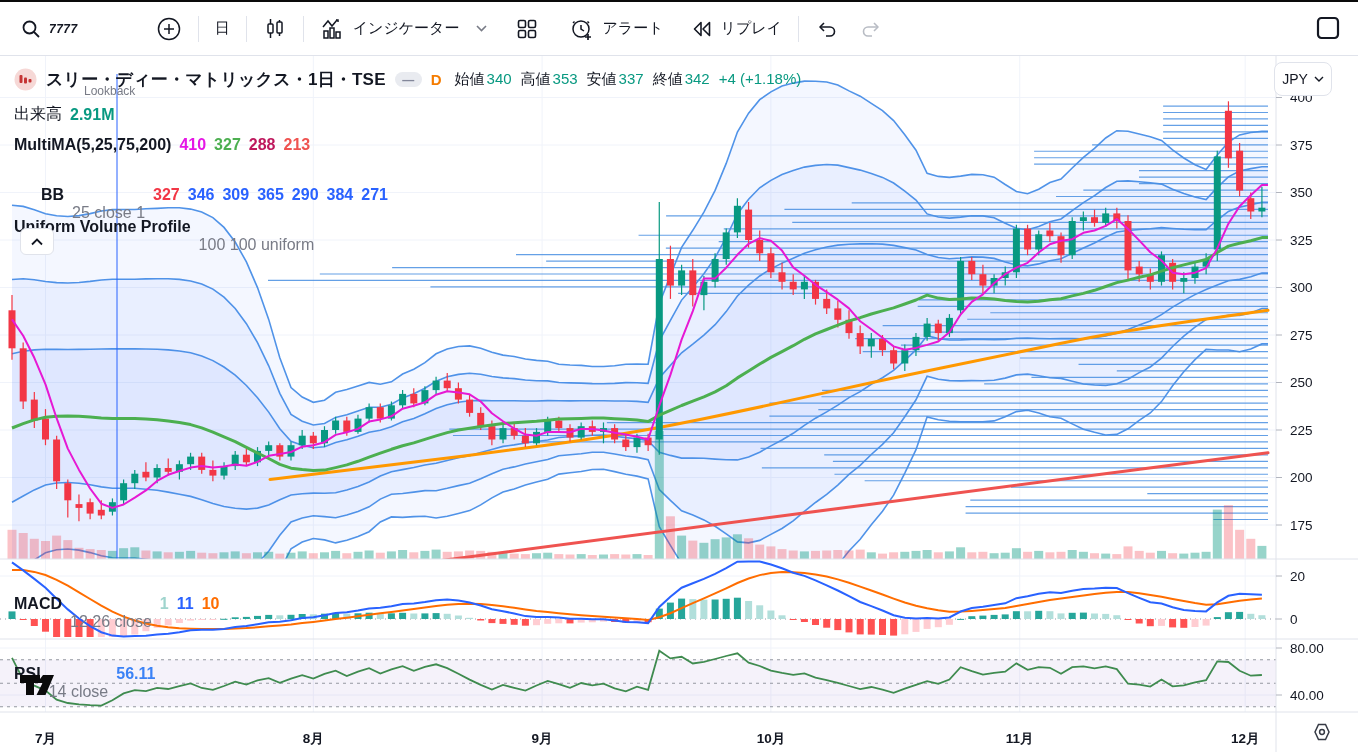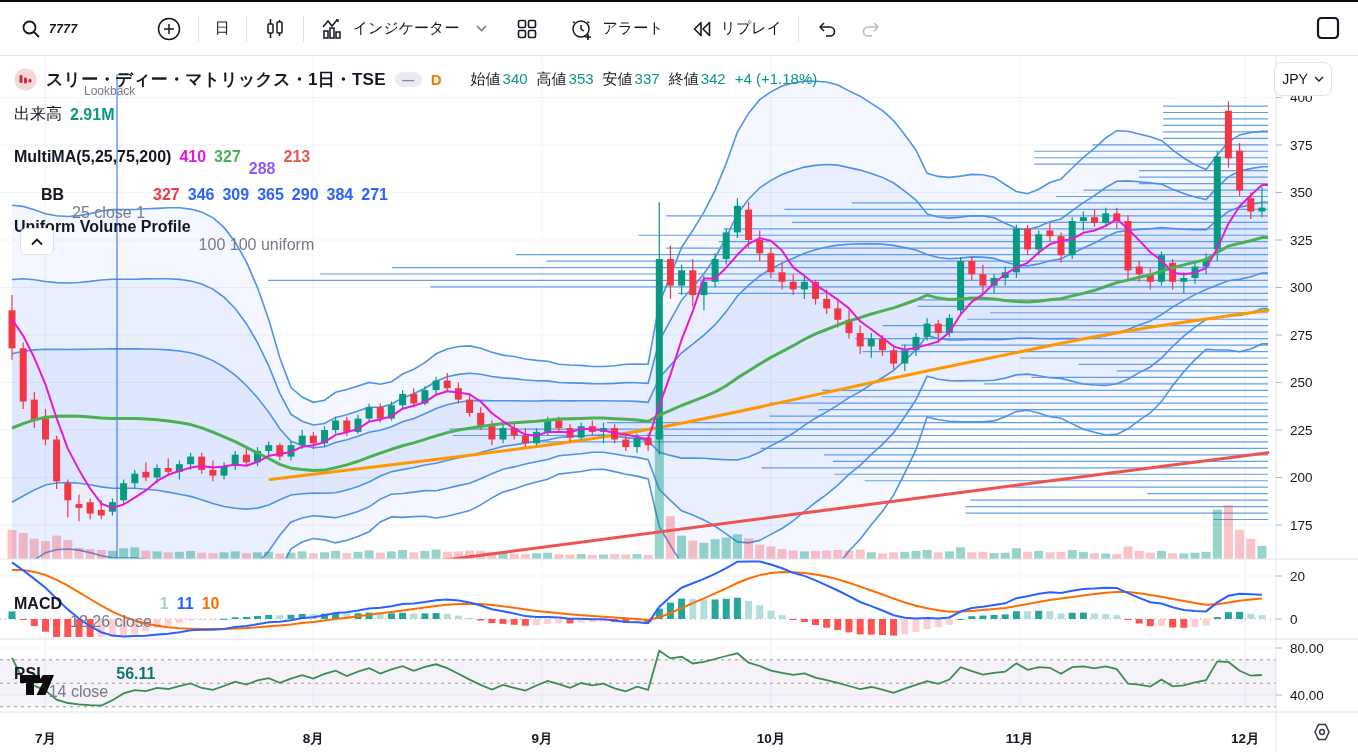--- a/index.html
+++ b/index.html
@@ -19,21 +19,21 @@
   .tb-right { position:absolute; right:16px; top:12px; }
   .redo-dim svg { stroke:#b8bcc4 !important; }
 
   
   .legend1 { position:absolute; left:14px; top:68px; display:flex; align-items:center; gap:9px;
     font-size:17px; z-index:5; }
   .legend1 .title { font-weight:600; letter-spacing:.2px; }
   .mini-pill { width:27px; height:15px; background:#e9ebf0; border-radius:8px; display:flex;
     align-items:center; justify-content:center; color:#83879a; font-size:12px; font-weight:bold; }
   .d-badge { color:#f57c00; font-weight:bold; font-size:15px; }
-  .ohlc { display:flex; gap:9px; font-size:15px; margin-left:20px; }
+  .ohlc { display:flex; gap:9px; font-size:15px; margin-left:4px; }
   .ohlc .lab { color:#131722; }
   .ohlc .val { color:#089981; font-weight:500; }
   .lookback { position:absolute; left:84px; top:84px; font-size:12px; color:#787b86; z-index:4; }
   .ind-row { position:absolute; left:14px; display:flex; align-items:center; gap:8px;
     font-size:16px; z-index:5; }
   .ind-row .name { font-weight:600; }
   .ind-row .params { color:#787b86;margin-top:36px; }
   .ind-row .v { font-weight:600; }
   .row-vol   { top:104px; }
   .row-multima { top:136px; }
@@ -834,21 +834,21 @@
 
   <div class="ind-row row-vol">
     <span class="name" style="font-weight:400">出来高</span>
     <span class="v" style="color: rgb(8, 153, 129);">2.91M</span>
   </div>
 
   <div class="ind-row row-multima">
     <span class="name">MultiMA(5,25,75,200)</span>
     <span class="v" style="color: rgb(229, 22, 229);">410</span>
     <span class="v" style="color: rgb(76, 175, 80);">327</span>
-    <span class="v" style="color: #8b5cf6; margin-top: 24px;">288</span>
+    <span class="v" style="color: #be185d;">288</span>
     <span class="v" style="color: rgb(239, 83, 80);">213</span>
   </div>
 
   <div class="ind-row row-bb">
     <span class="name">BB</span>
     <span class="params">25 close 1</span>
     <span class="v" style="color: rgb(242, 54, 69);">327</span>
     <span class="v" style="color: rgb(41, 98, 255);">346</span>
     <span class="v" style="color: rgb(41, 98, 255);">309</span>
     <span class="v" style="color: rgb(41, 98, 255);">365</span>
@@ -883,21 +883,21 @@
     <span class="name">MACD</span>
     <span class="params">12 26 close</span>
     <span class="v" style="color: rgb(159, 212, 205);">1</span>
     <span class="v" style="color: rgb(41, 98, 255);">11</span>
     <span class="v" style="color: rgb(255, 109, 0);">10</span>
   </div>
 
   <div class="ind-row row-rsi">
     <span class="name">RSI</span>
     <span class="params">14 close</span>
-    <span class="v" style="color: #0f766e;">56.11</span>
+    <span class="v" style="color: #3b82f6;">56.11</span>
   </div>
 
   <div class="tv-logo">
     <svg width="42" height="26" viewBox="0 0 42 26">
       <path d="M2 3 h20 v8 h-6 v12 h-8 V11 H2 Z" fill="#0a0a0a"></path>
       <path d="M25 3 h11 l-8.5 20 h-9 l6 -12 h-5.5 z" fill="#0a0a0a"></path>
     </svg>
   </div>
 
   <div class="gear">

